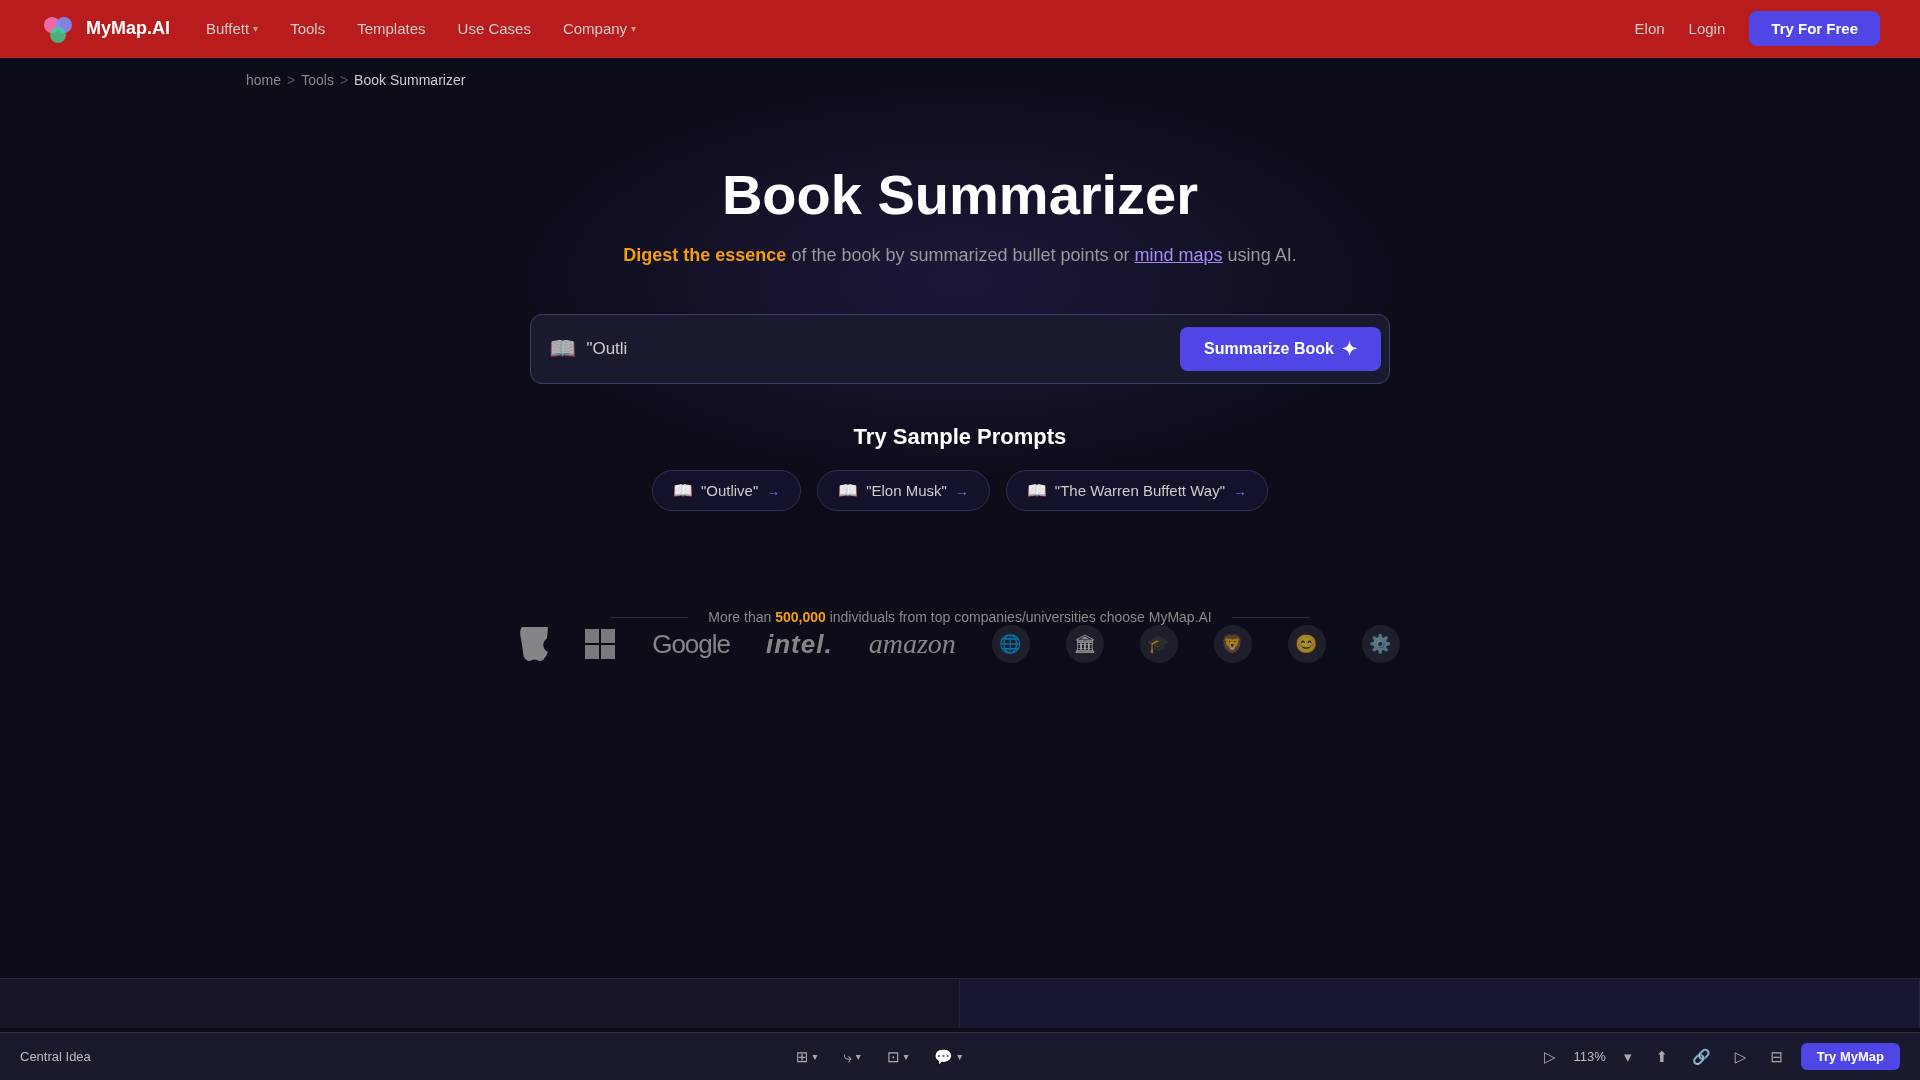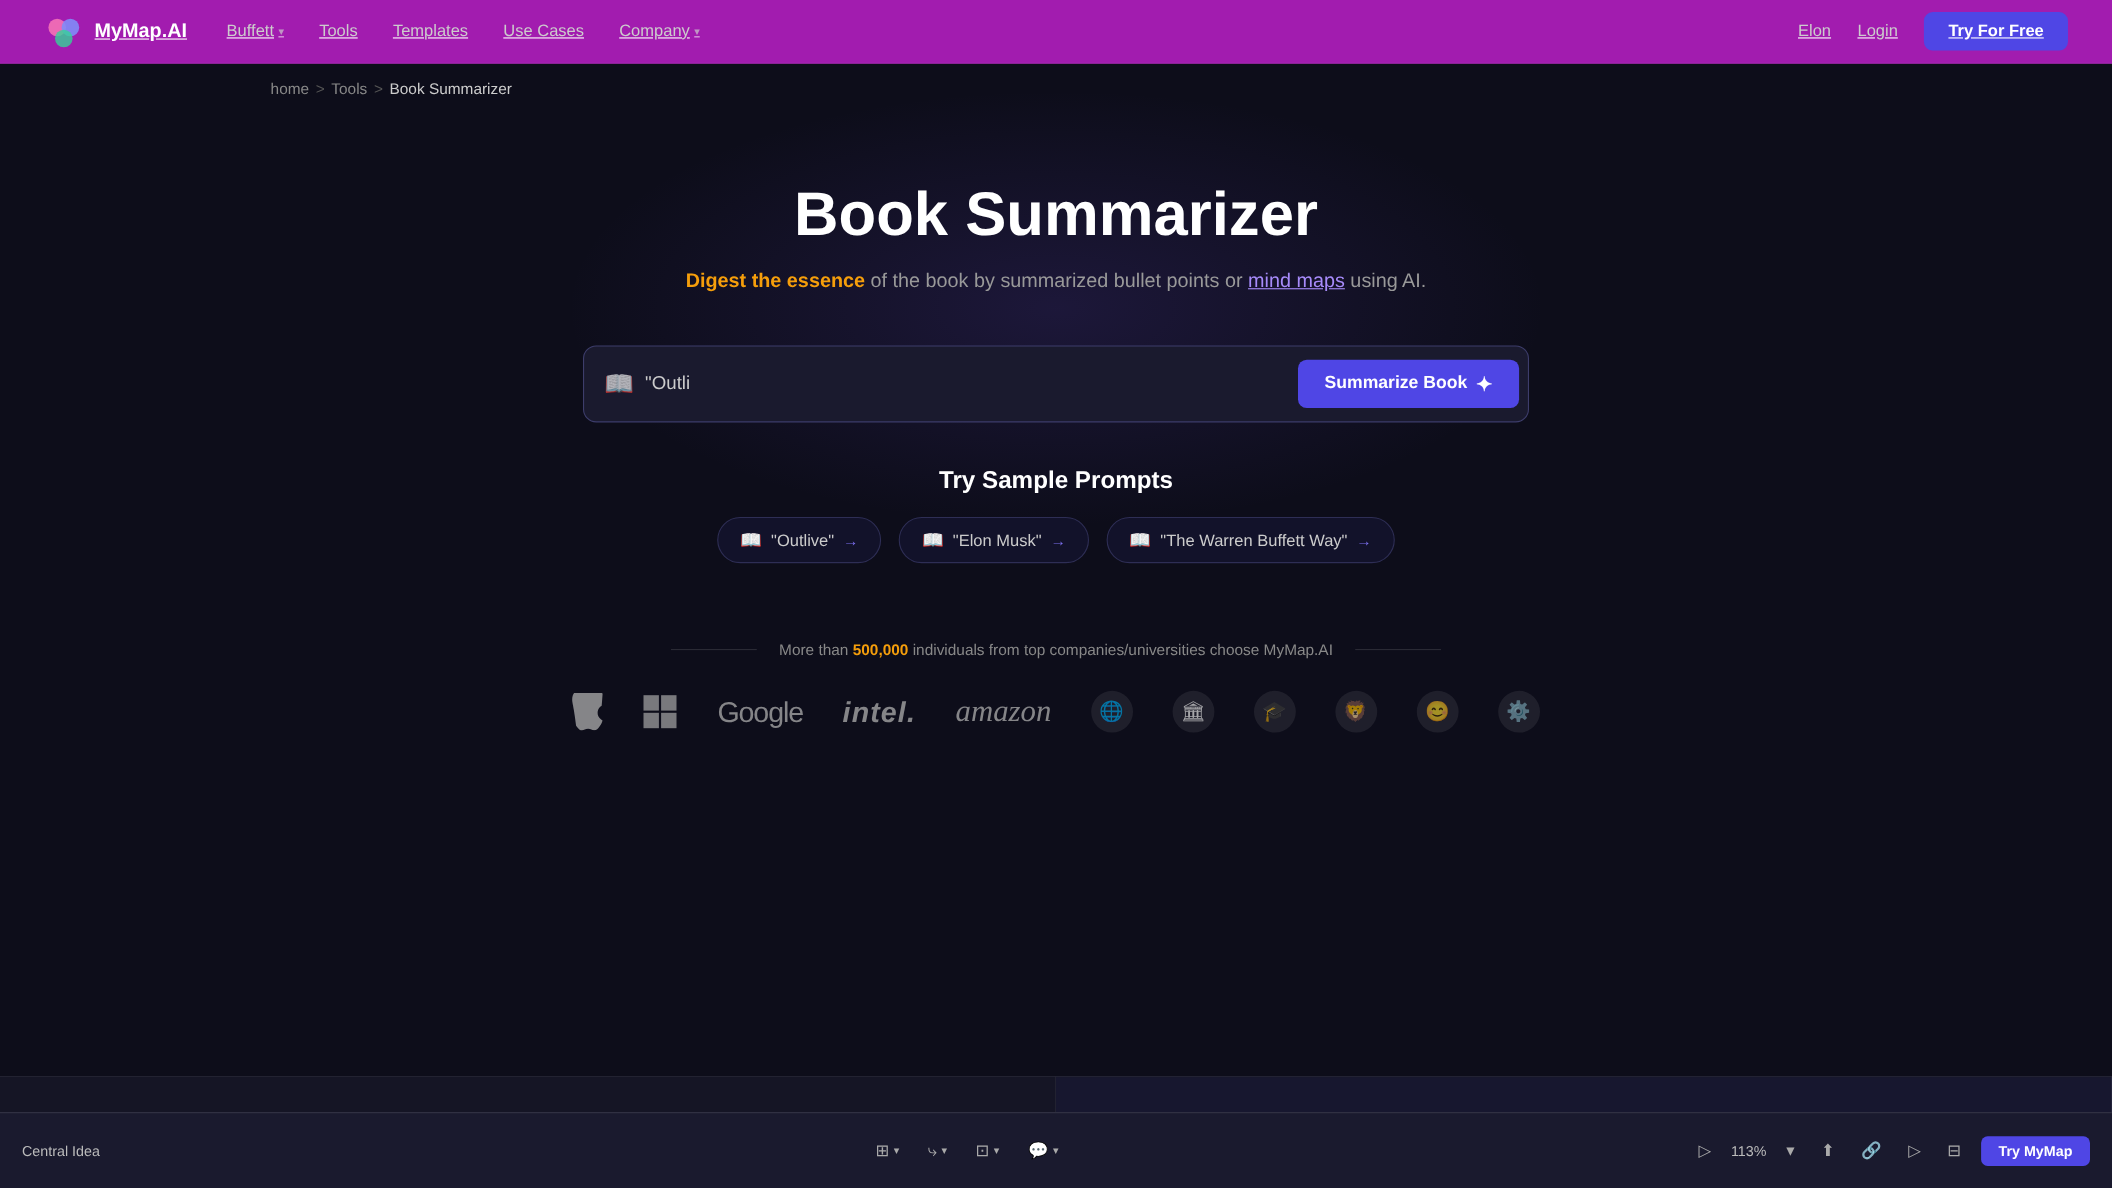--- a/index.html
+++ b/index.html
@@ -12,25 +12,24 @@
       overflow-x: hidden;
     }
 
     
     nav {
       display: flex;
       align-items: center;
       justify-content: space-between;
       padding: 0 40px;
       height: 58px;
-      background: #a21caf;
+      background: #b91c1c;
       border-bottom: 1px solid rgba(255,255,255,0.07);
       position: relative;
       z-index: 10;
-      text-decoration: underline;
     }
     .nav-left {
       display: flex;
       align-items: center;
       gap: 36px;
     }
     .logo-wrap {
       display: flex;
       align-items: center;
       gap: 10px;
@@ -225,23 +224,23 @@
       color: #7c6fef;
       font-size: 14px;
     }
     .chip-book-icon { font-size: 16px; }
 
     
     .social-proof {
       display: flex;
       flex-direction: column;
       align-items: center;
-      gap: 30px;
       padding: 0 0 40px 0;
       width: 100%;
+      margin-top: 28px;
     }
     .social-divider-row {
       display: flex;
       align-items: center;
       gap: 20px;
       width: 700px;
     }
     .divider-line {
       flex: 1;
       height: 1px;
@@ -278,21 +277,21 @@
     .logo-windows { font-size: 28px; color: #ccc; }
     
     .logo-generic { width: 38px; height: 38px; border-radius: 50%; background: rgba(255,255,255,0.12); display: flex; align-items: center; justify-content: center; font-size: 18px; }
 
     
     .bottom-toolbar {
       position: fixed;
       bottom: 0;
       left: 0;
       right: 0;
-      height: 69px;
+      height: 48px;
       background: #1a1a2e;
       border-top: 1px solid rgba(255,255,255,0.1);
       display: flex;
       align-items: center;
       padding: 16px 20px;
       gap: 16px;
       z-index: 100;
     }
     .toolbar-left {
       display: flex;

